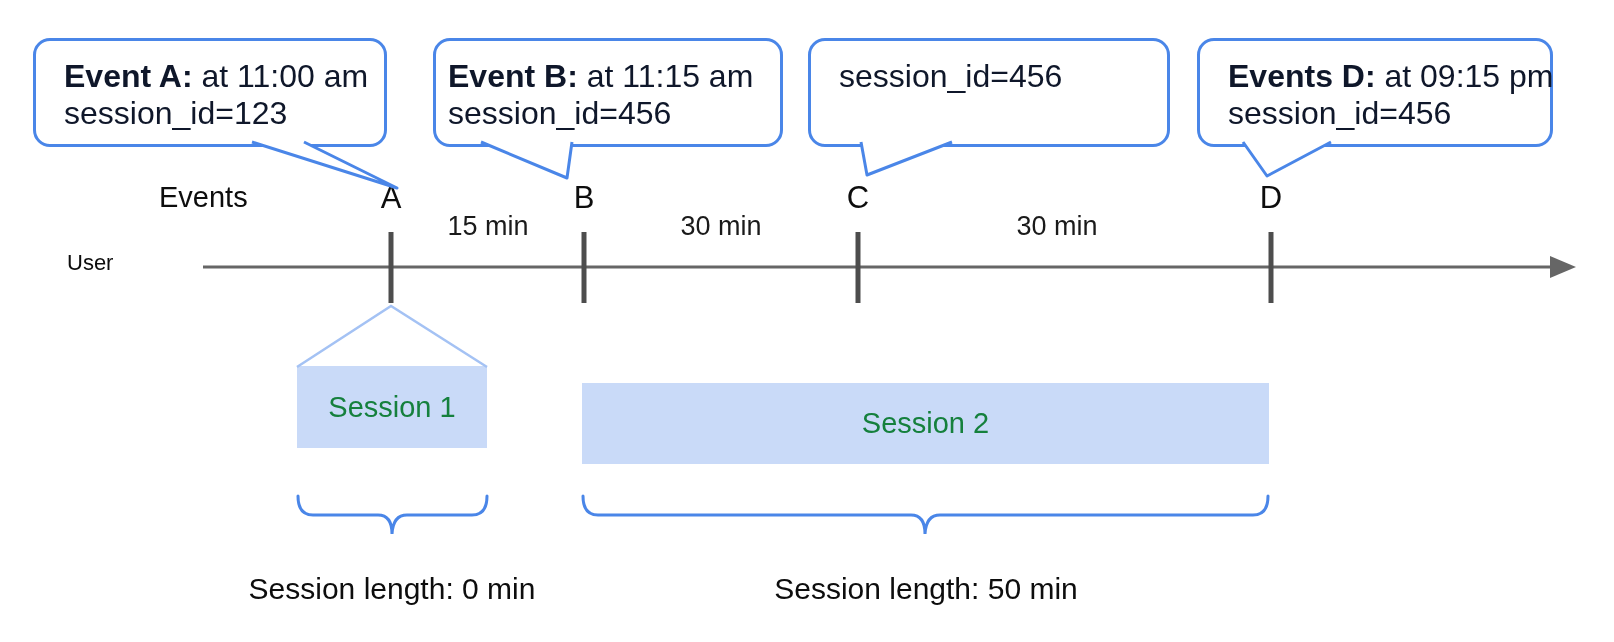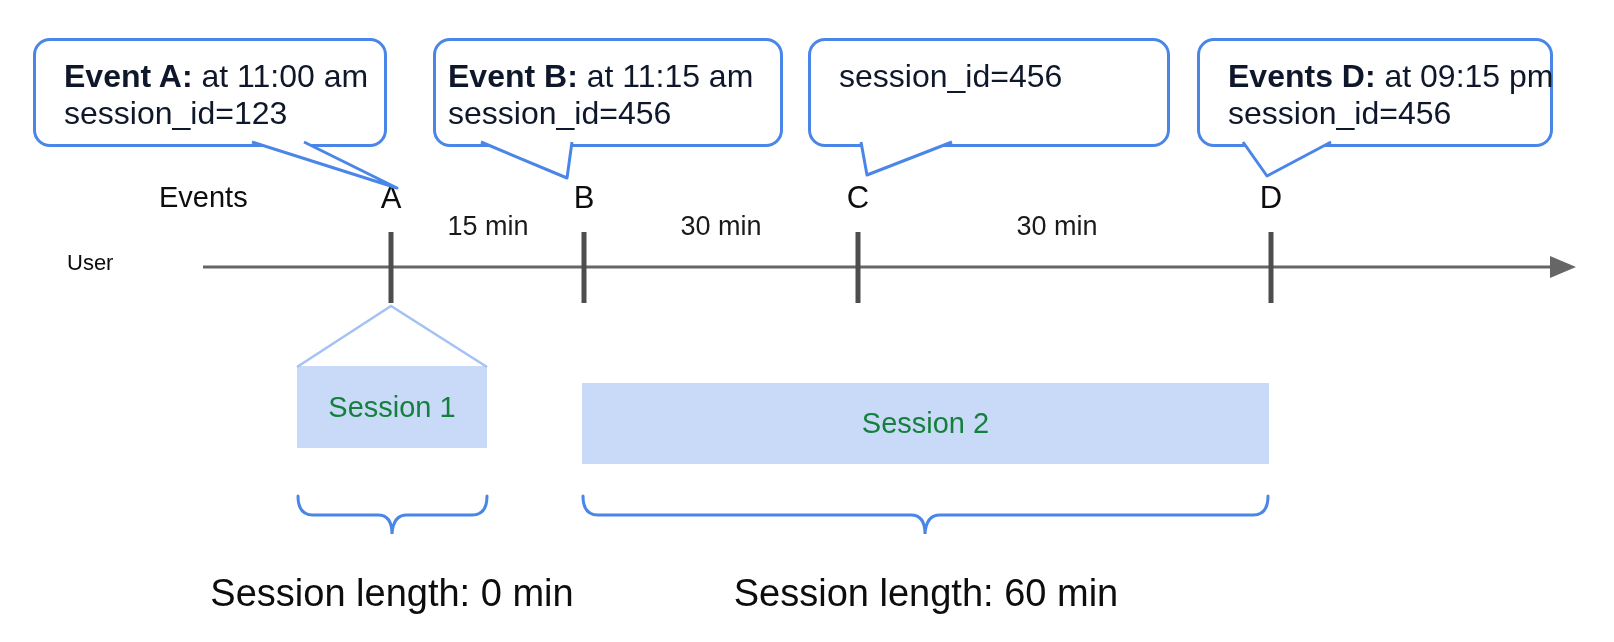--- a/index.html
+++ b/index.html
@@ -18,21 +18,21 @@
   .events-lbl{left:159px;top:181px;width:140px;font-size:29px;}
   .user-lbl{left:67px;top:250px;width:140px;font-size:22px;}
   .letter{position:absolute;top:180px;width:44px;text-align:center;font-size:31px;color:#0d0d0d;}
   .gap{position:absolute;top:211px;width:130px;text-align:center;font-size:27px;color:#1a1a1a;}
   .session{
     position:absolute;background:#c9daf8;text-align:center;
     font-size:29px;color:#15803d;z-index:1;
   }
   .s1{left:297px;top:366px;width:190px;height:82px;line-height:82px;}
   .s2{left:582px;top:367px;width:687px;height:81px;line-height:81px;margin-top:16px;}
-  .slen{position:absolute;top:572px;width:420px;text-align:center;font-size:38px;color:#0d0d0d;}
+  .slen{position:absolute;top:572px;width:420px;text-align:center;font-size:30px;color:#0d0d0d;}
   .overlay{position:absolute;left:0;top:0;z-index:5;pointer-events:none;}
 </style>
 </head>
 <body>
 
 <div class="canvas">
 
   <div class="bubble" style="left:33px;width:354px;">
     <div class="bline"><b>Event A:</b> <span>at 11:00 am</span></div>
     <div class="bline">session_id=123</div>
@@ -58,21 +58,21 @@
   <div class="letter" style="left:1249px;">D</div>
 
   <div class="gap" style="left:423px;">15 min</div>
   <div class="gap" style="left:656px;">30 min</div>
   <div class="gap" style="left:992px;">30 min</div>
 
   <div class="session s1">Session 1</div>
   <div class="session s2">Session 2</div>
 
   <div class="slen" style="left:182px;">Session length: 0 min</div>
-  <div class="slen" style="left:716px;">Session length: 60 min</div>
+  <div class="slen" style="left:716px;">Session length: 50 min</div>
 
   <svg class="overlay" width="1614" height="642" viewBox="0 0 1614 642">
 
     <line x1="203" y1="267" x2="1552" y2="267" stroke="#666666" stroke-width="3"></line>
     <polygon points="1550,256 1576,267 1550,278" fill="#666666"></polygon>
 
     <line x1="391" y1="232" x2="391" y2="303" stroke="#4d4d4d" stroke-width="5"></line>
     <line x1="584" y1="232" x2="584" y2="303" stroke="#4d4d4d" stroke-width="5"></line>
     <line x1="858" y1="232" x2="858" y2="303" stroke="#4d4d4d" stroke-width="5"></line>
     <line x1="1271" y1="232" x2="1271" y2="303" stroke="#4d4d4d" stroke-width="5"></line>

